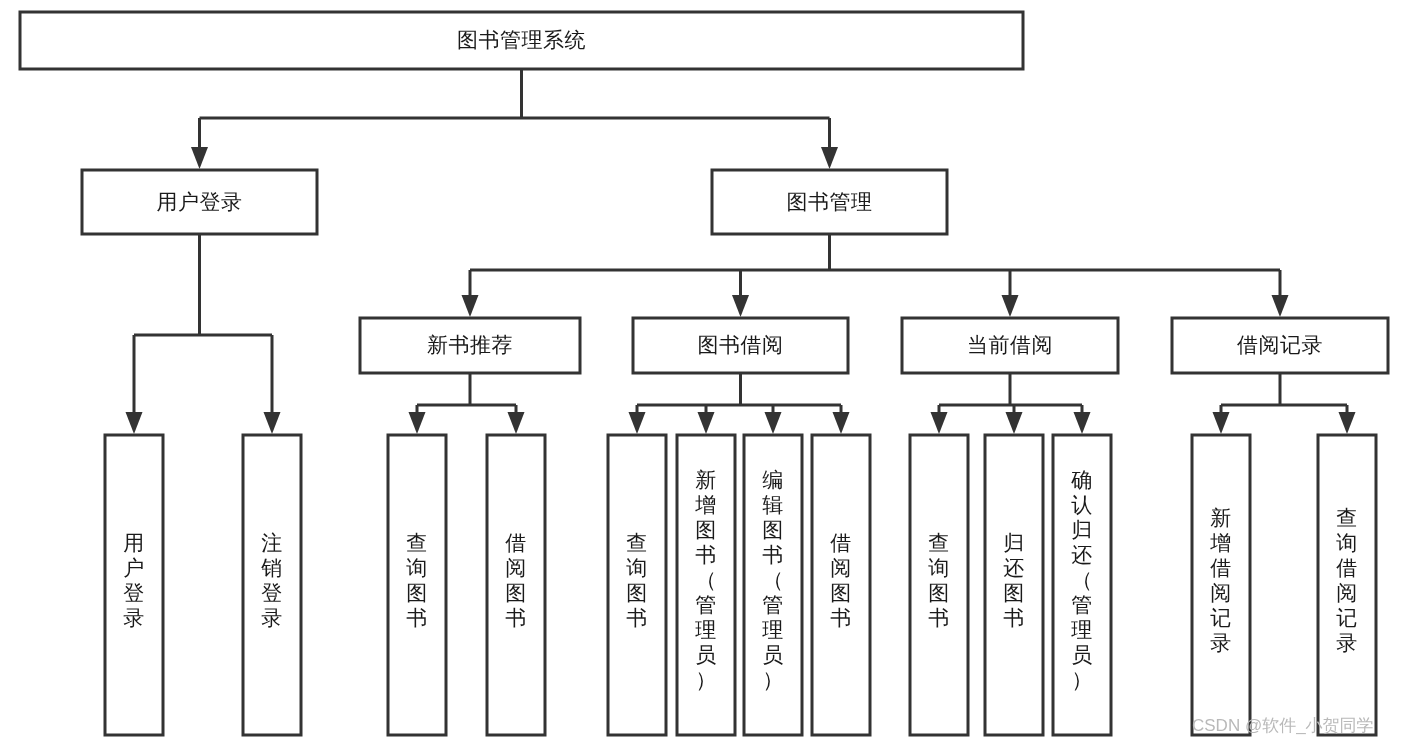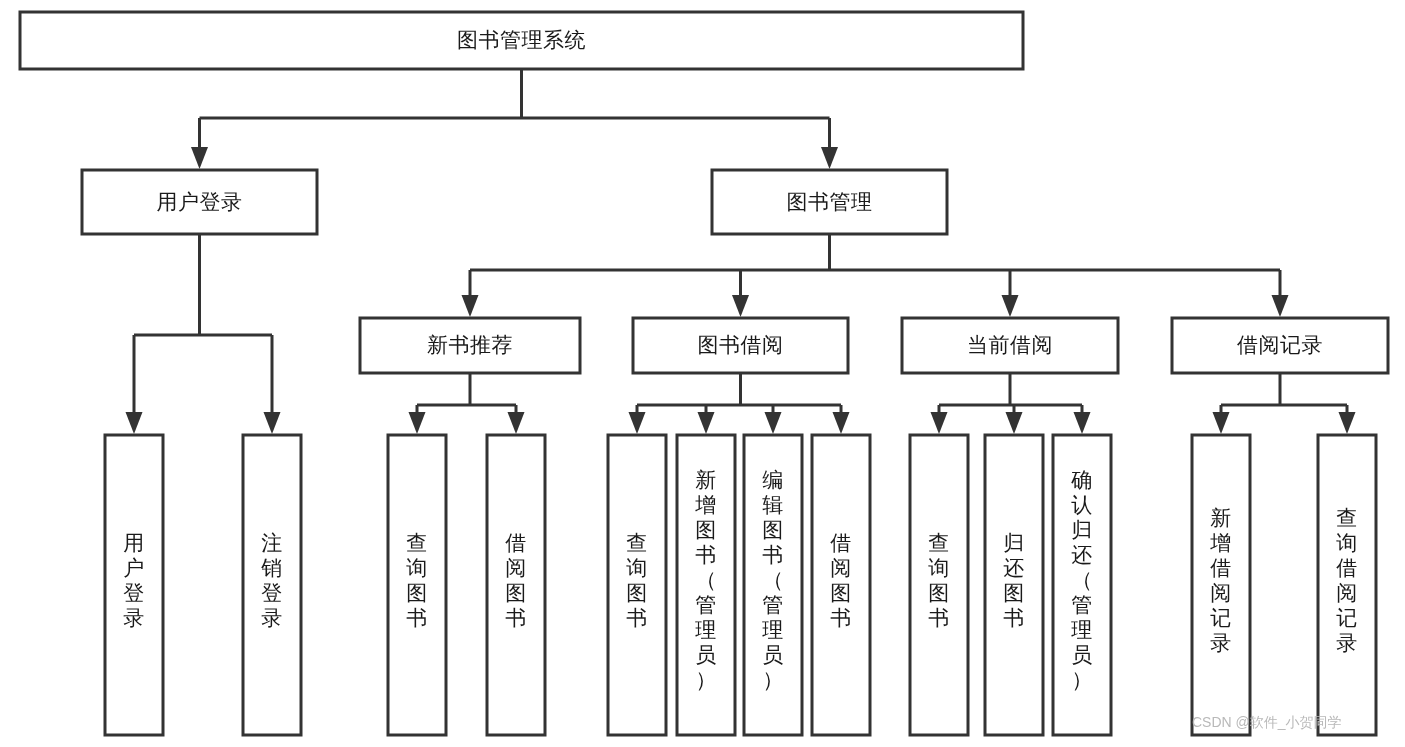--- a/index.html
+++ b/index.html
@@ -55,21 +55,21 @@
   }
   .arrow-head {
     fill: #333333;
     stroke: none;
   }
   .watermark-text {
     position: absolute;
     left: 1192px;
     top: 714px;
     font-family: "Liberation Sans", "DejaVu Sans", sans-serif;
-    font-size: 14px;
+    font-size: 17px;
     color: #b9b9b9;
     white-space: nowrap;
     user-select: none;
     pointer-events: none;
   }
 </style>
 </head>
 <body>
 
 <div id="diagram-root">

